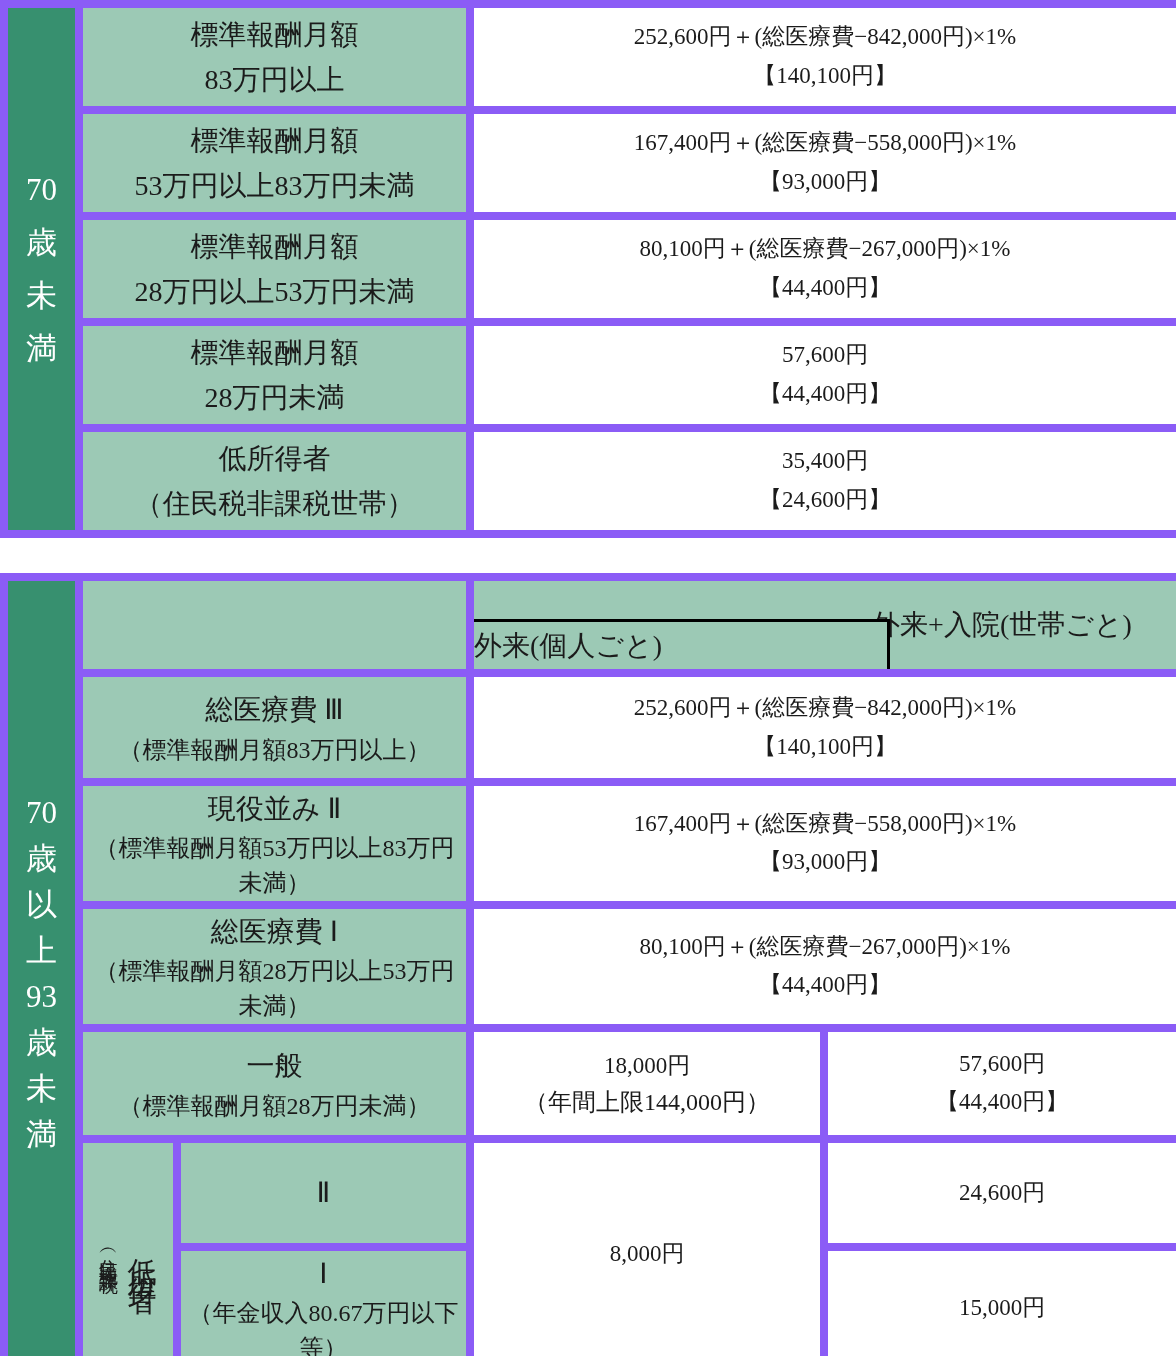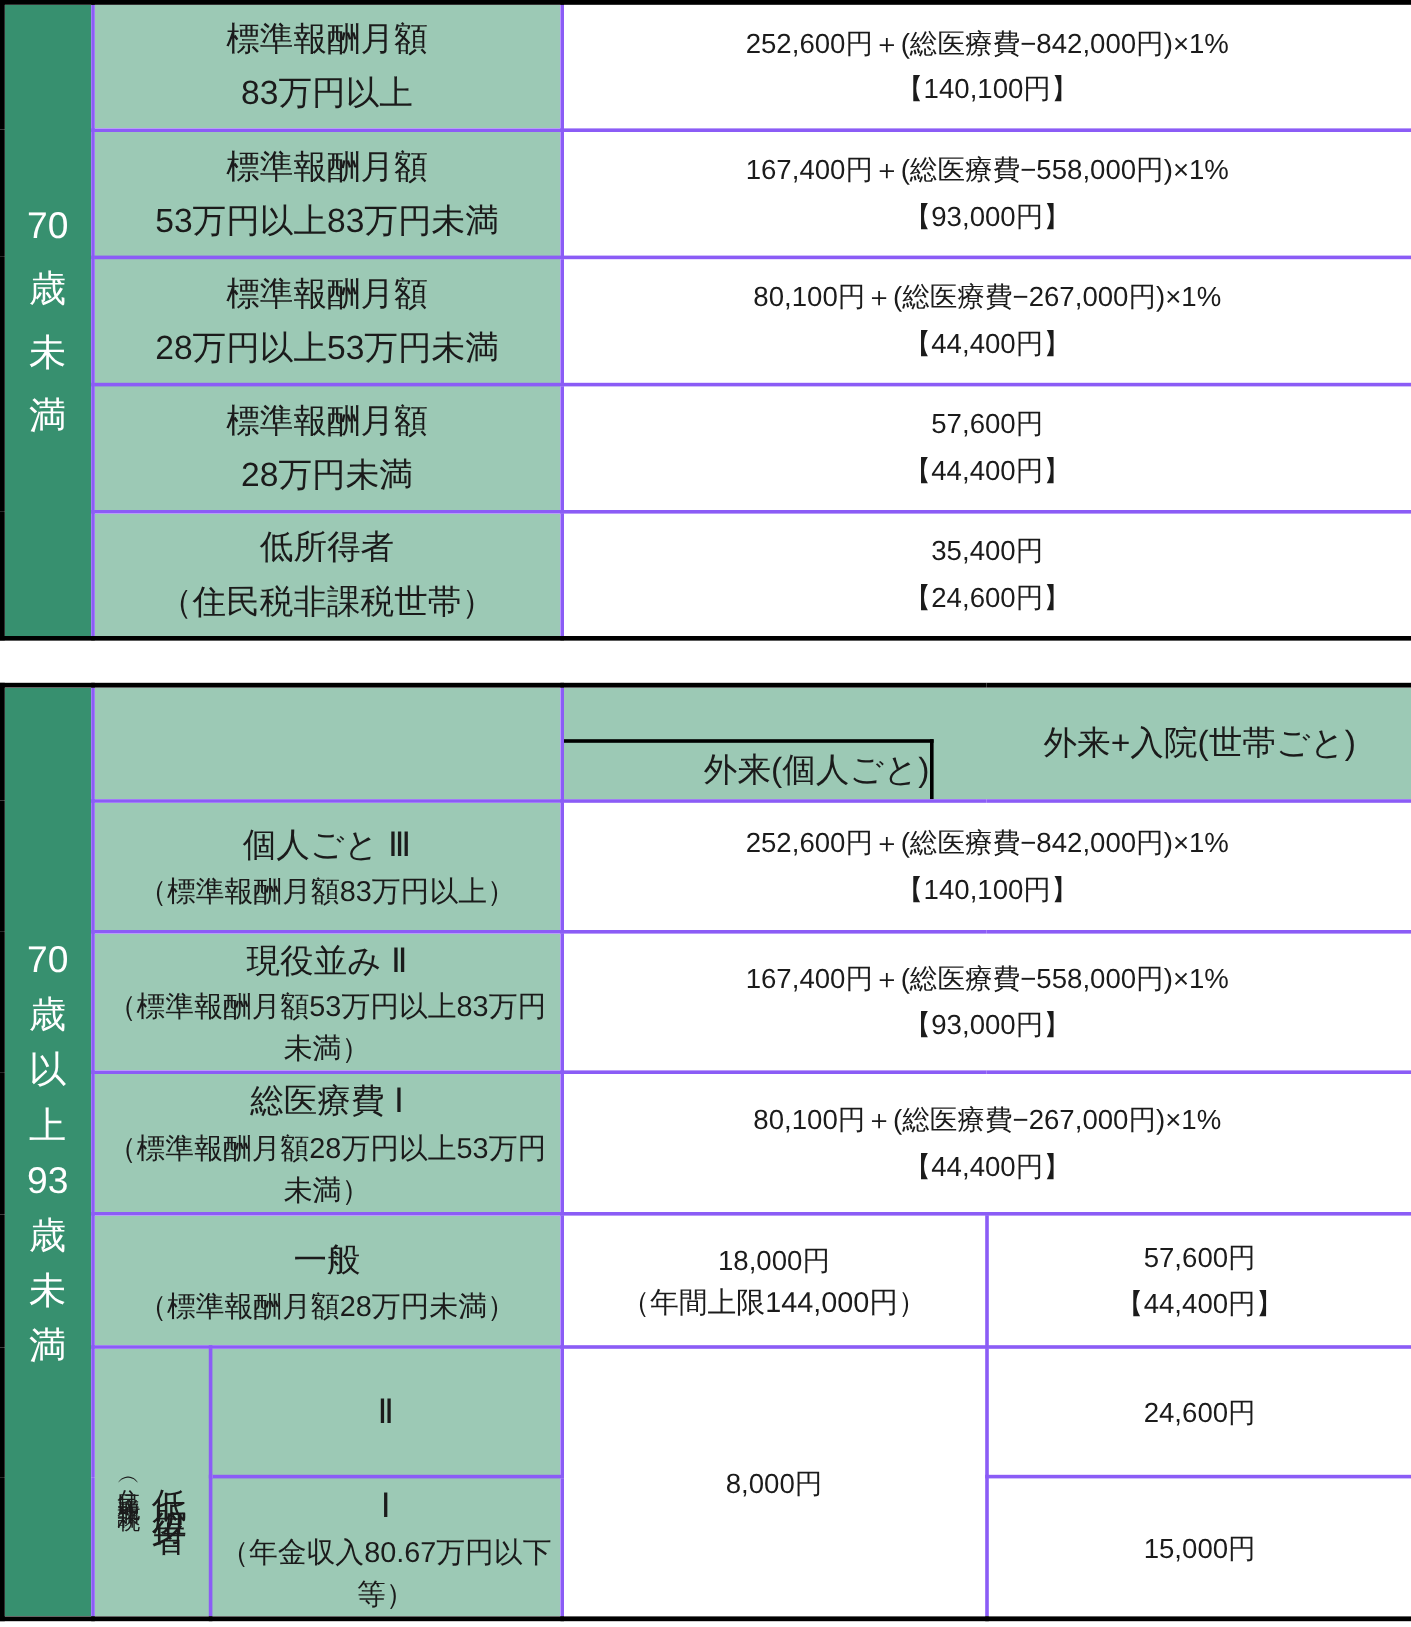--- a/index.html
+++ b/index.html
@@ -6,45 +6,45 @@
   body{
     width:1176px;height:1356px;background:#ffffff;
     font-family:"Liberation Sans",sans-serif;color:#1b1b1b;
     -webkit-font-smoothing:antialiased;
   }
   table.tbl{
     border-collapse:collapse;table-layout:fixed;width:1176px;
     border:4px solid #000;
   }
   table.tbl td{
-    border:3px solid #8b5cf6;padding:0;margin:0;
-    text-align:center;vertical-align:middle;overflow:hidden;
+    border:8px solid #8b5cf6;padding:0;margin:0;
+    text-align:center;vertical-align:middle;overflow:hidden;font-family:Liberation Serif, serif;
   }
   td.age{background:var(--dark);}
   td.lbl{background:var(--light);}
   td.val{background:#fff;}
   .vstack{
     display:flex;flex-direction:column;align-items:center;justify-content:center;
     color:#fff;font-size:31px;line-height:1;height:100%;
   }
   .t1 .vstack{gap:22px;}
   .t2 .vstack{gap:15px;}
   .line-main{font-size:28px;line-height:1.62;}
   .line-sub{font-size:24px;line-height:1.45;}
   .line-val{font-size:23px;line-height:1.68;}
   
   td.hdrcell{position:relative;background:var(--light);}
   .hh-label{
     position:absolute;left:354px;right:0;top:0;bottom:0;
     display:flex;align-items:center;justify-content:center;font-size:28px;text-align:center;
   }
   .out-box{
-    position:absolute;left:0;bottom:0;width:308px;height:50px;box-sizing:border-box;
+    position:absolute;left:0;bottom:0;width:416px;height:50px;box-sizing:border-box;
     border:3px solid #000;border-left:none;border-bottom:none;
-    display:flex;align-items:center;justify-content:flex-end;font-size:28px;
+    display:flex;align-items:center;justify-content:flex-start;font-size:28px;
     background:var(--light);
   }
   
   td.lowside{background:var(--light);}
   .low-wrap{display:flex;flex-direction:row;align-items:center;justify-content:center;gap:9px;height:100%;}
   .vtext-small{writing-mode:vertical-rl;font-size:19px;letter-spacing:3px;line-height:1;}
   .vtext-large{writing-mode:vertical-rl;font-size:29px;letter-spacing:9px;line-height:1;}
   .gap{height:35px;background:#fff;}
 </style>
 </head>
@@ -145,21 +145,21 @@
       <td class="lbl" colspan="2"></td>
       <td class="hdrcell" colspan="2">
         <div class="hh-label">外来+入院(世帯ごと)</div>
         <div class="out-box">
           <span>外来(個人ごと)</span>
         </div>
       </td>
     </tr>
     <tr style="height:109px">
       <td class="lbl" colspan="2">
-        <div class="line-main">個人ごと Ⅲ</div>
+        <div class="line-main">総医療費 Ⅲ</div>
         <div class="line-sub">（標準報酬月額83万円以上）</div>
       </td>
       <td class="val" colspan="2">
         <div class="line-val">252,600円＋(総医療費−842,000円)×1%</div>
         <div class="line-val">【140,100円】</div>
       </td>
     </tr>
     <tr style="height:111px">
       <td class="lbl" colspan="2">
         <div class="line-main">現役並み Ⅱ</div>

